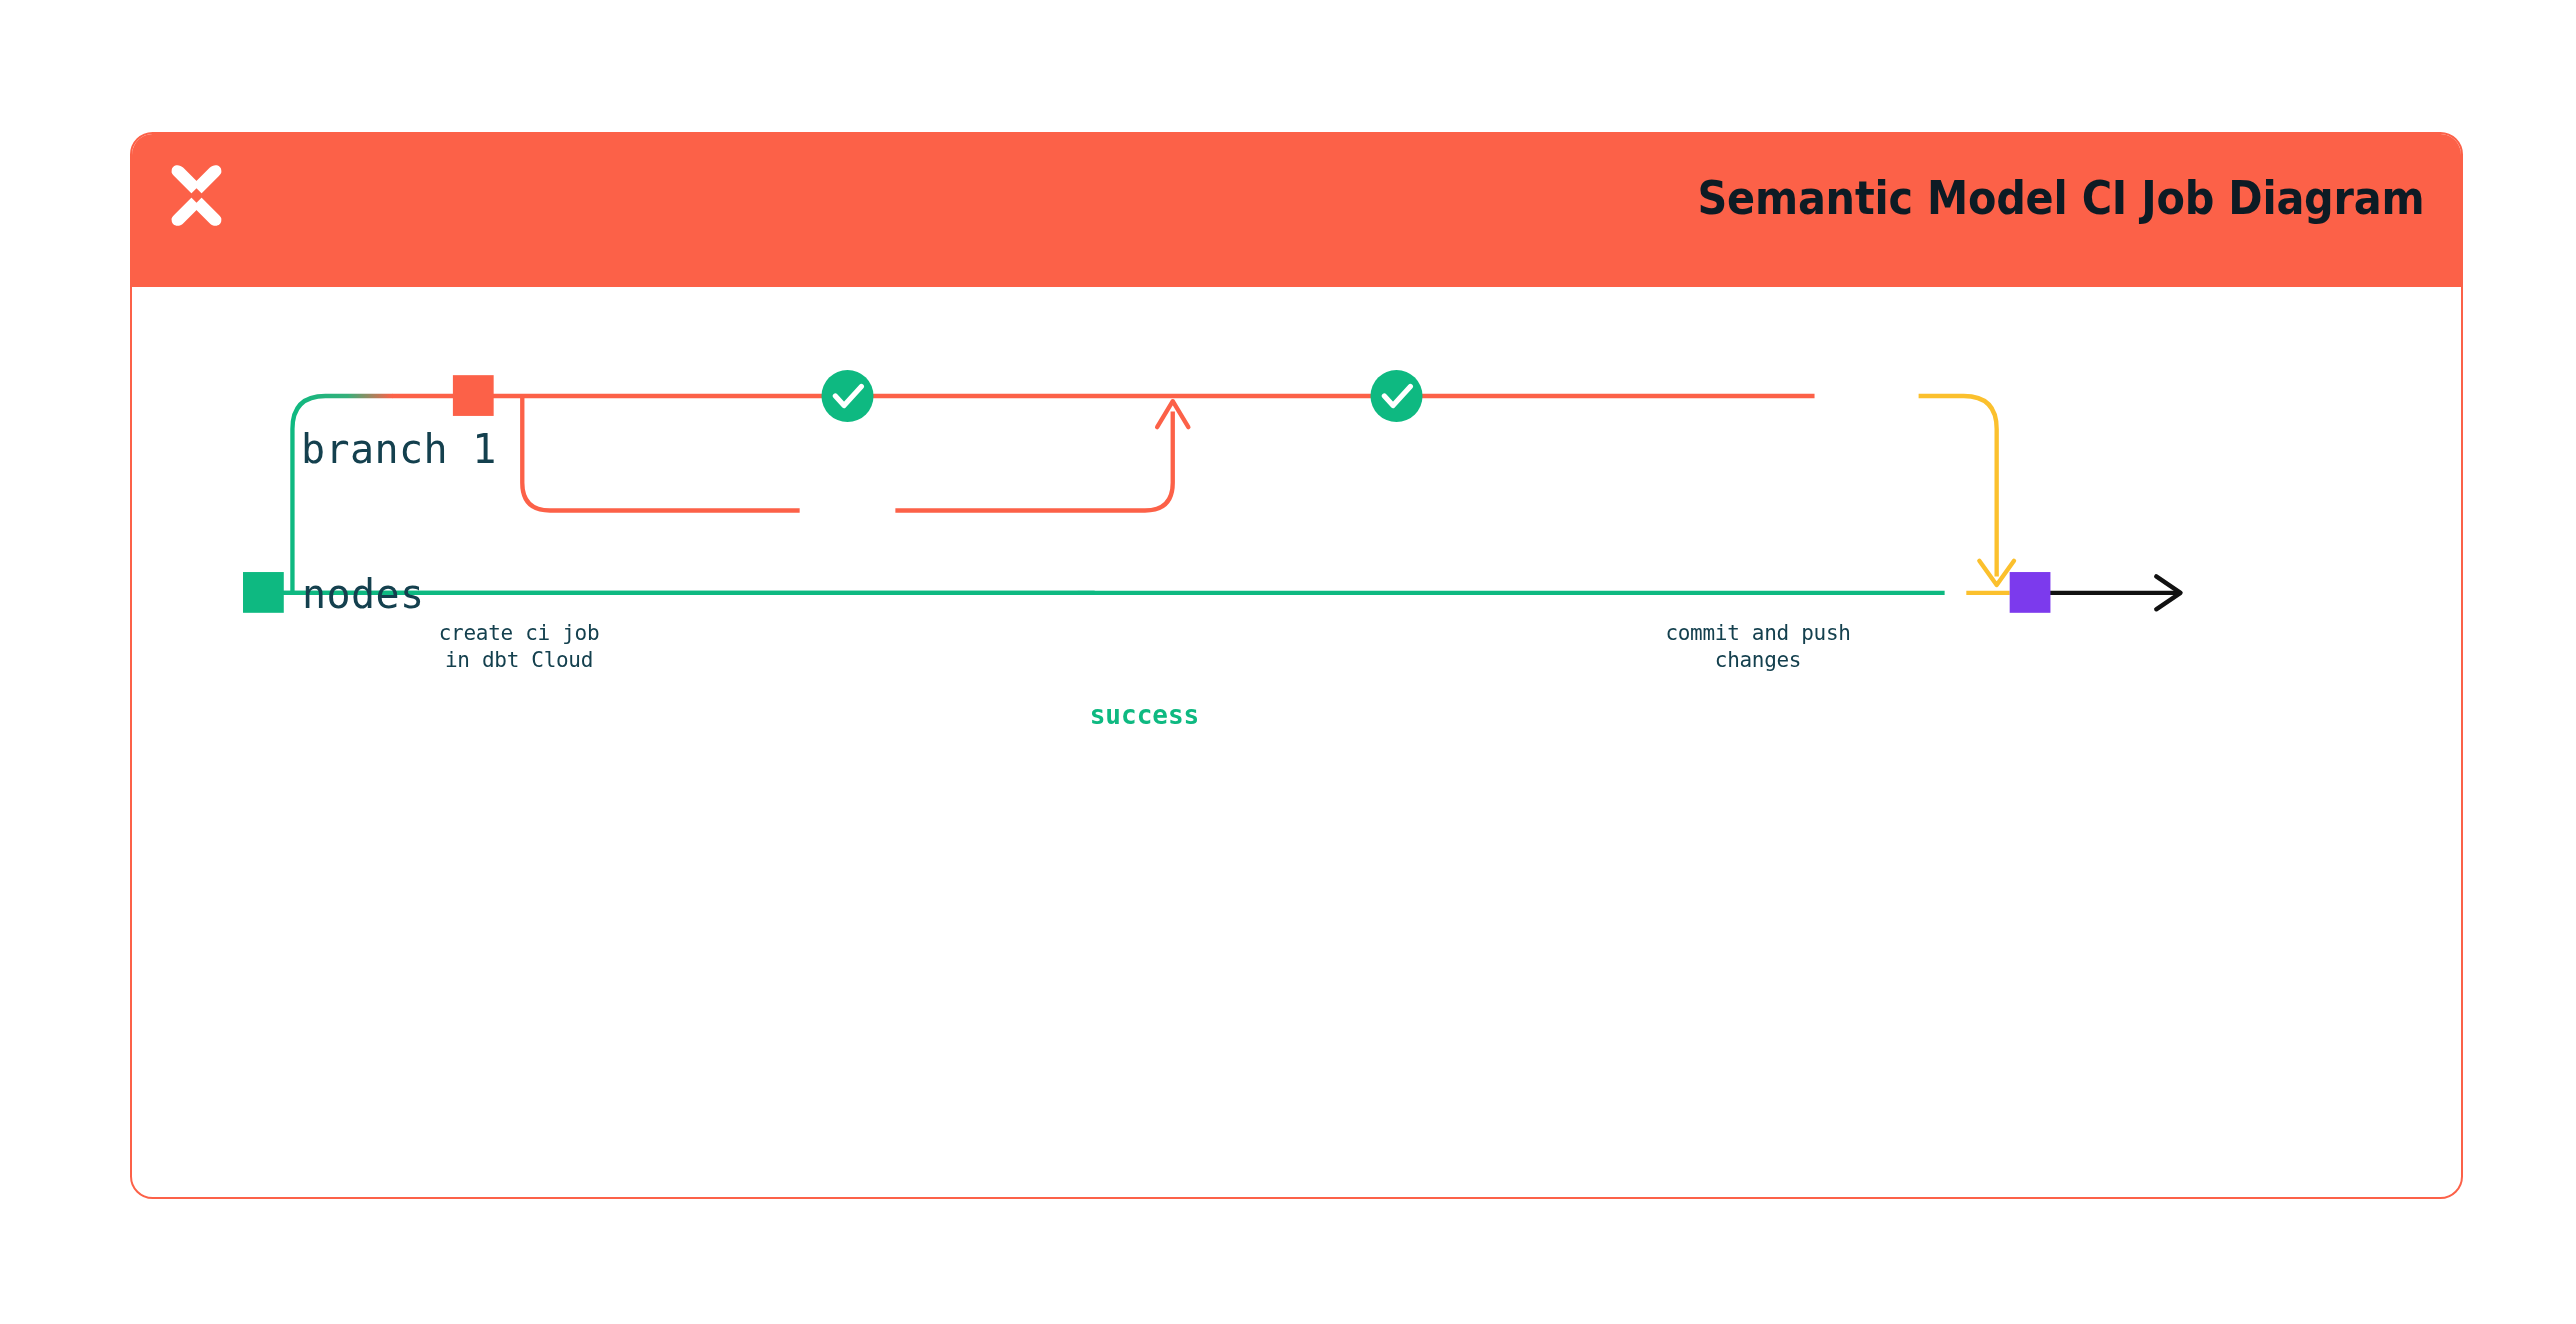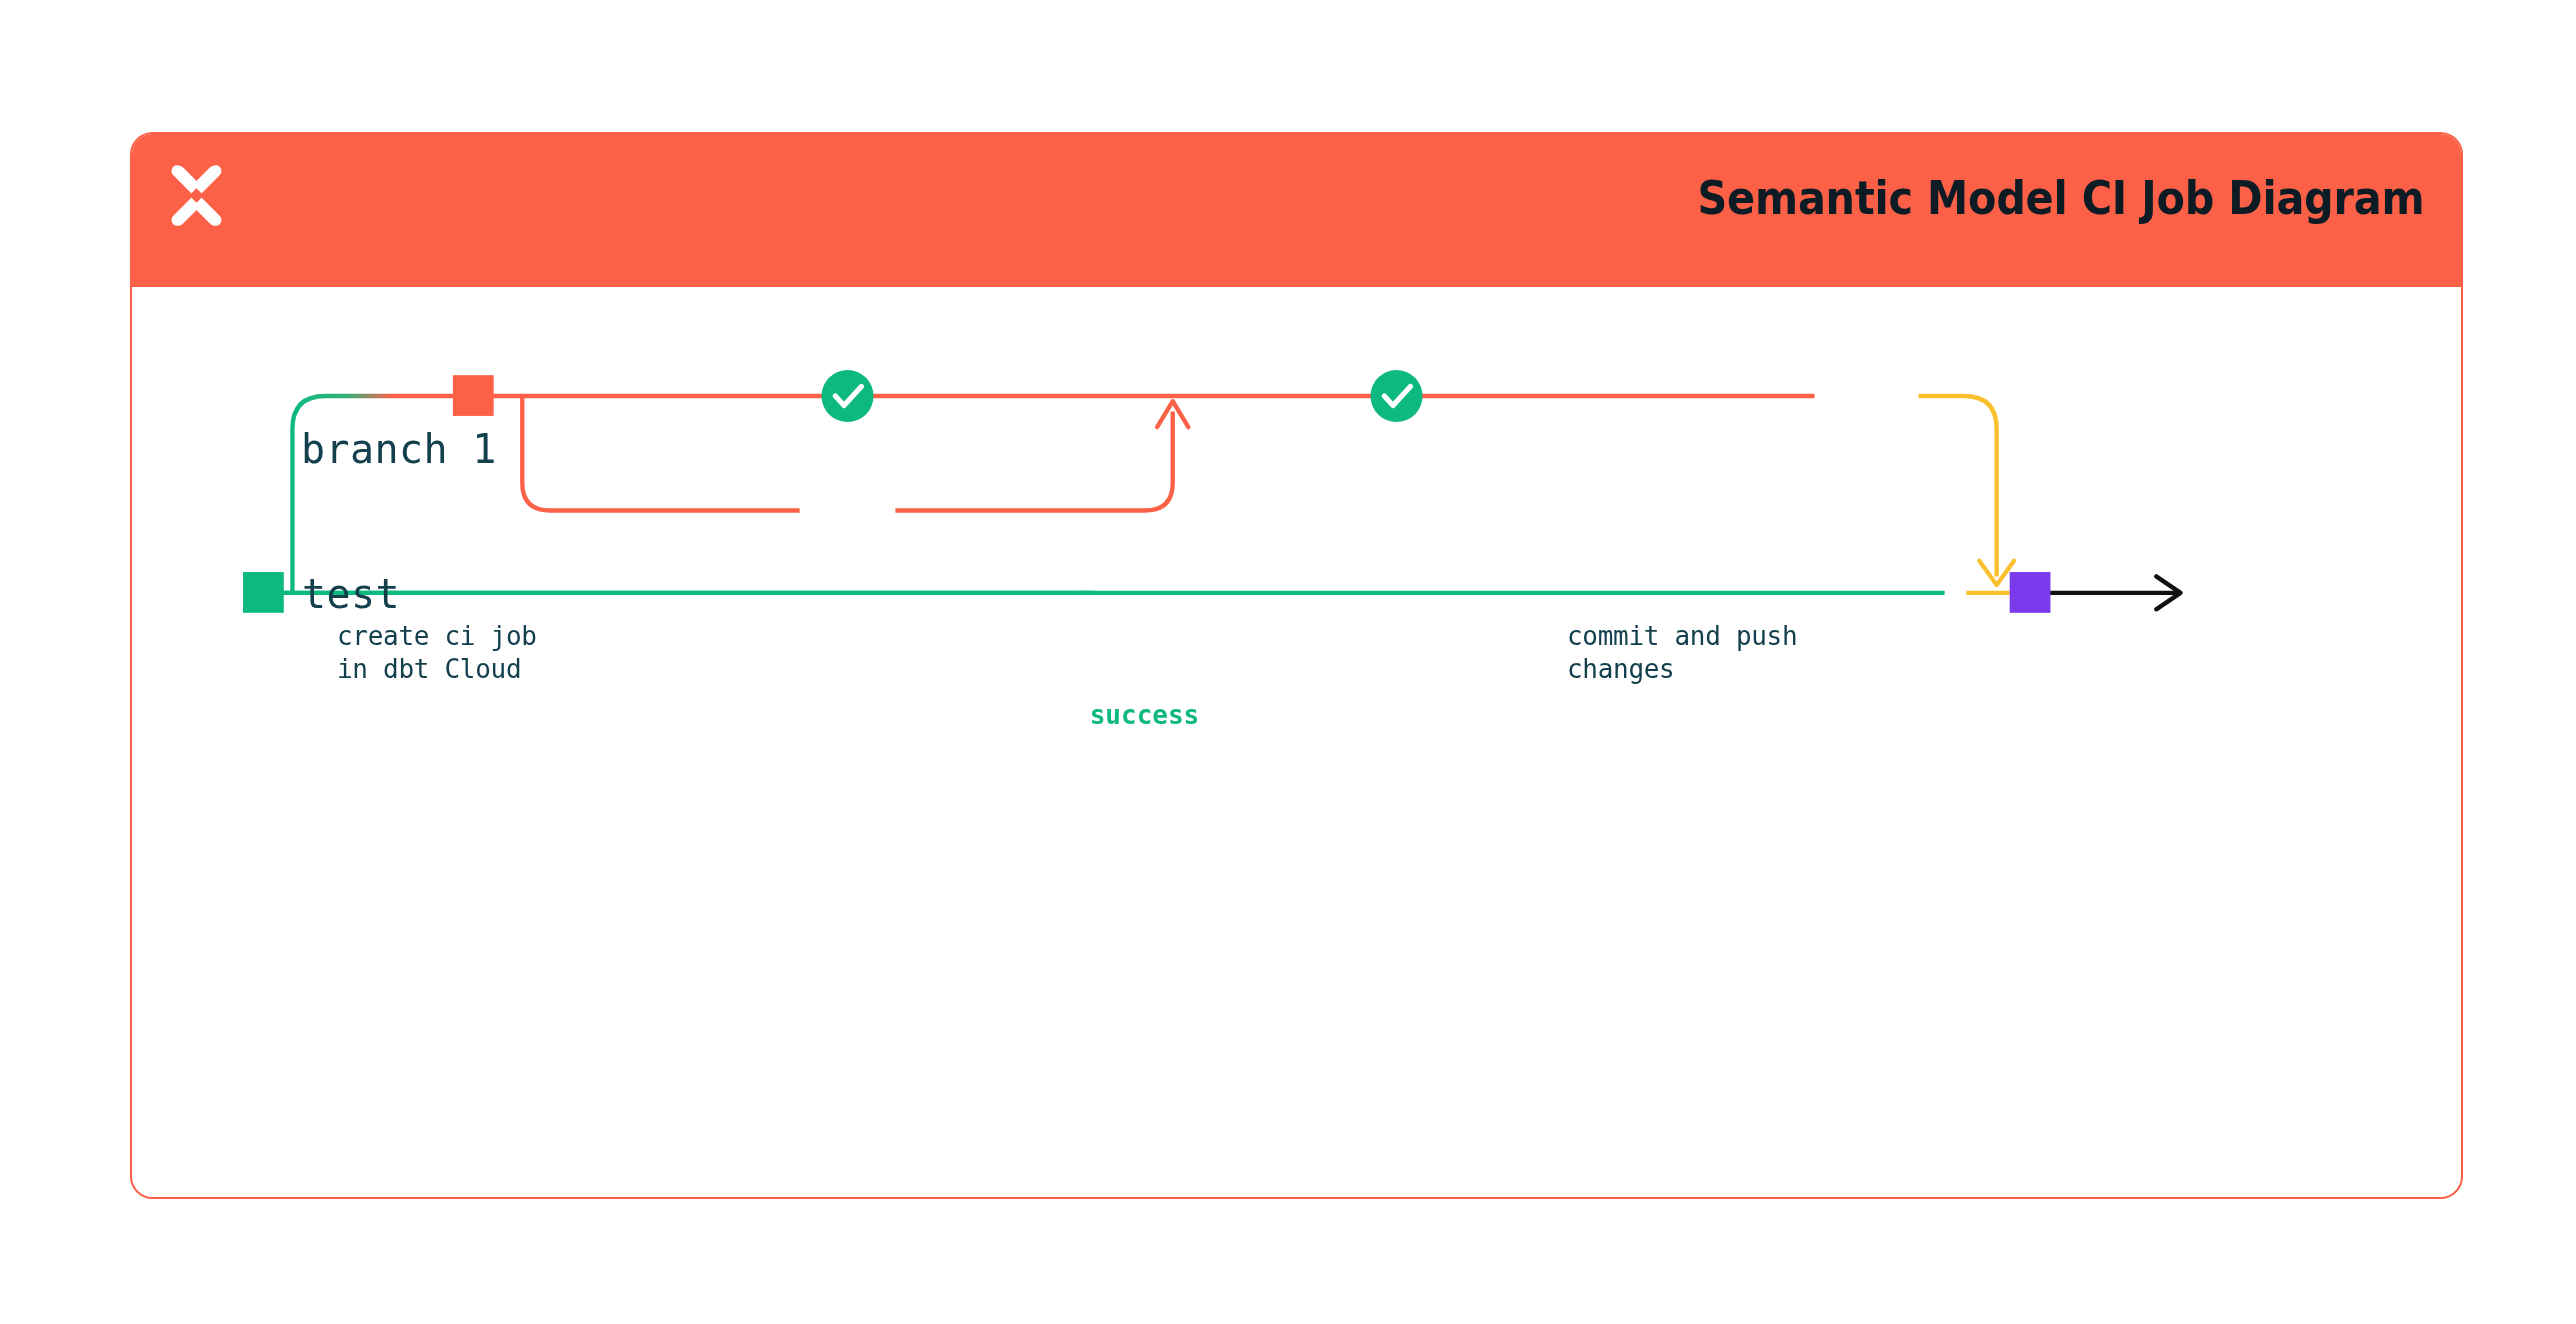--- a/index.html
+++ b/index.html
@@ -91,22 +91,22 @@
     white-space: pre;
     line-height: 1.28;
   }
 
   .lane-label {
     font-size: 40px;
     letter-spacing: 0.4px;
   }
 
   .node-label {
-    font-size: 26px;
-    text-align: left;
+    font-size: 21px;
+    text-align: center;
     letter-spacing: -0.3px;
   }
 
   .loop-label {
     font-family: "DejaVu Sans Mono", "Liberation Mono", monospace;
     font-weight: bold;
     font-size: 26px;
     color: #0eb981;
     position: absolute;
     white-space: pre;
@@ -190,21 +190,21 @@
 
         <g>
           <circle cx="1458" cy="122" r="30" fill="#0eb981"></circle>
           <path d="M 1444 122 L 1454 133 L 1474 111" stroke="#ffffff" stroke-width="6" fill="none" stroke-linecap="round" stroke-linejoin="round"></path>
         </g>
 
         <rect x="770" y="234" width="110" height="40" fill="#ffffff"></rect>
       </svg>
 
       <div class="mono-label lane-label" style="left: 169px; top: 134px;">branch 1</div>
-      <div class="mono-label lane-label" style="left: 170px; top: 279px;">test</div>
+      <div class="mono-label lane-label" style="left: 170px; top: 279px;">nodes</div>
 
       <div class="mono-label node-label label-create">create ci job
 in dbt Cloud</div>
       <div class="mono-label node-label label-commit">commit and push
 changes</div>
 
       <div class="loop-label label-success">success</div>
     </div>
 
   </div>

